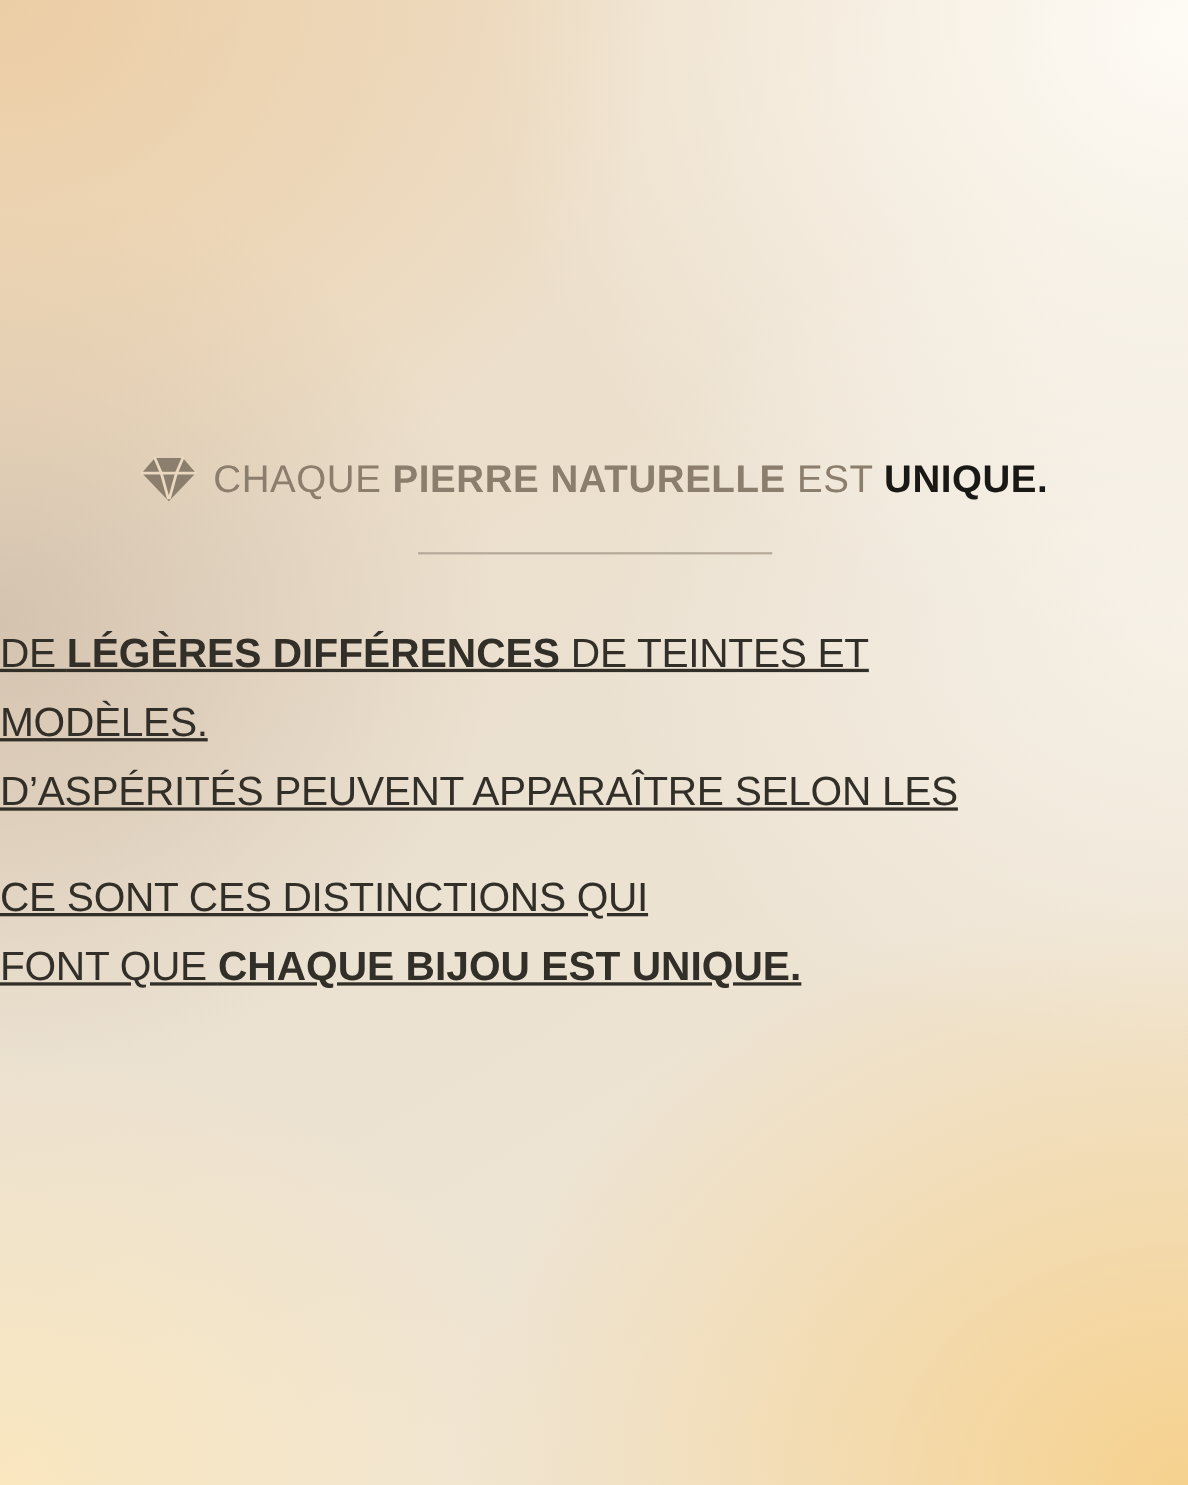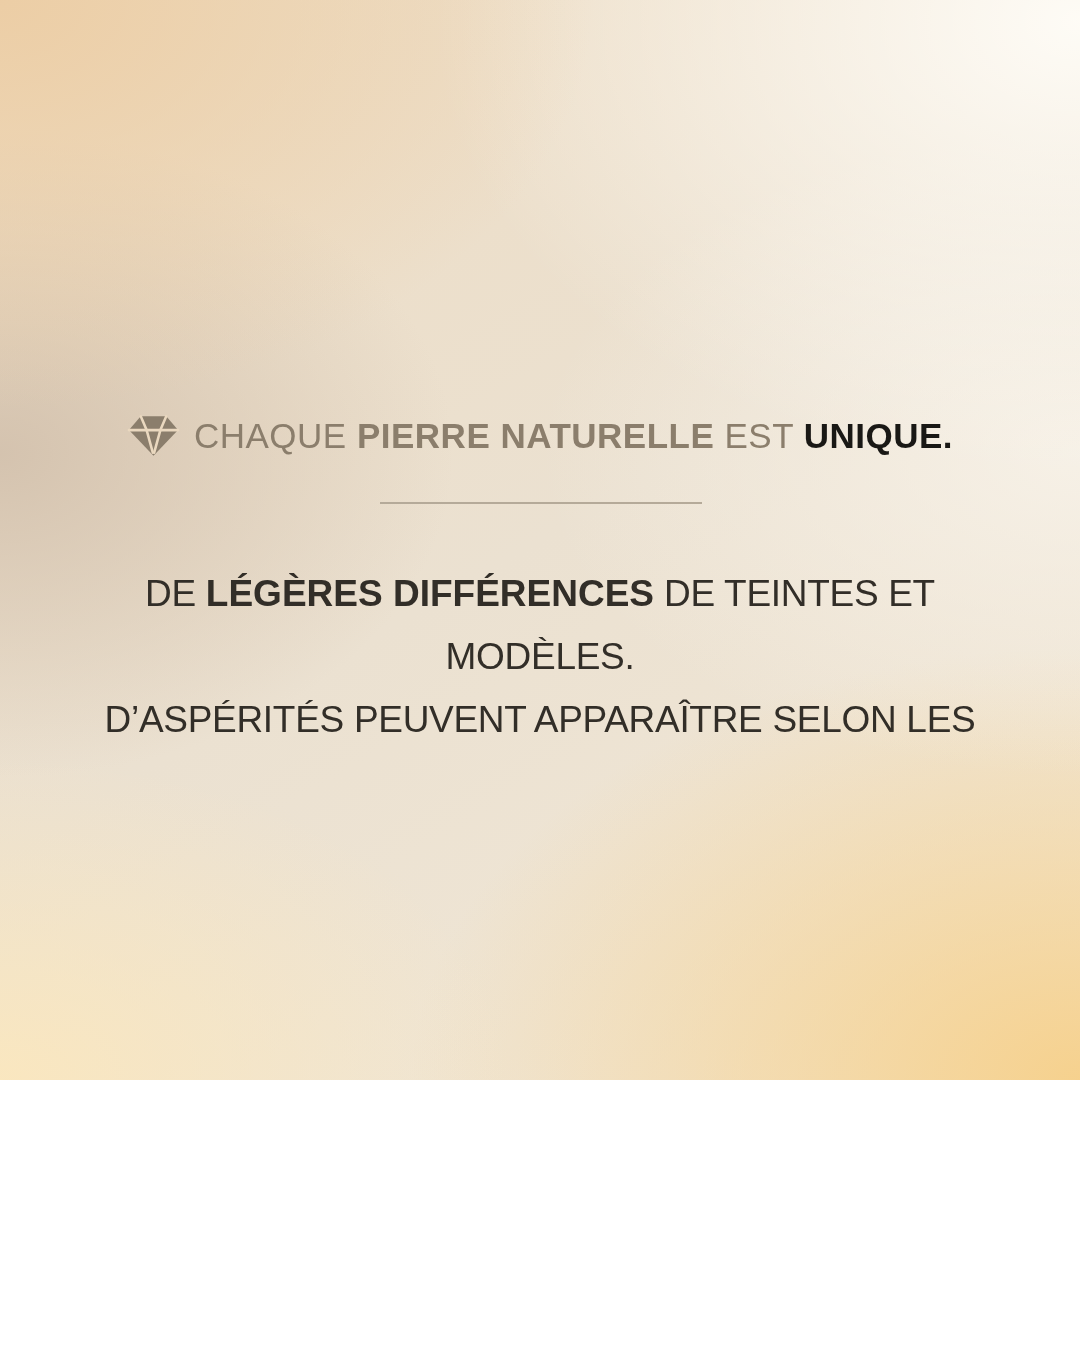--- a/index.html
+++ b/index.html
@@ -3,21 +3,21 @@
 <meta charset="utf-8">
 <style>
   html,body{margin:0;padding:0;}
   body{
     width:1080px;height:1350px;
     font-family:"Liberation Sans",sans-serif;
     overflow:hidden;
   }
   .canvas{
     position:relative;
-    width:1080px;height:1080px;
+    width:1080px;height:1350px;
     background:
       radial-gradient(55% 38% at 0% 0%,   rgba(236,205,164,0.95), rgba(236,205,164,0) 100%),
       radial-gradient(42% 30% at 0% 42%,  rgba(208,190,170,0.85), rgba(208,190,170,0) 100%),
       radial-gradient(60% 42% at 100% 2%, rgba(255,253,248,0.95), rgba(255,253,248,0) 100%),
       radial-gradient(50% 30% at 100% 42%,rgba(248,243,234,0.85), rgba(248,243,234,0) 100%),
       radial-gradient(62% 40% at 100% 100%,rgba(246,208,138,0.95), rgba(246,208,138,0) 100%),
       radial-gradient(48% 30% at 0% 100%, rgba(251,231,189,0.9),  rgba(251,231,189,0) 100%),
       linear-gradient(150deg,#eedcc2 0%,#ebe1d1 50%,#f2e8d7 100%);
   }
   .title-row{
@@ -28,23 +28,24 @@
   .title-text{
     font-size:35px;letter-spacing:0.5px;color:#8b7e6c;white-space:nowrap;
   }
   .t-bold{font-weight:700;}
   .t-dark{color:#191815;}
   .divider{
     position:absolute;top:502px;left:380px;width:322px;height:2px;
     background:#b5aa99;
   }
   .para{
-    position:absolute;left:0;right:0;text-align:center;
+    position:absolute;left:0;right:0;
     color:#322e28;font-size:37px;letter-spacing:-0.3px;line-height:63px;
     white-space:nowrap;
+    text-decoration:underline;
   }
   .para b{font-weight:700;letter-spacing:0;}
   .p1{top:562px;}
   .p2{top:784px;}
 </style>
 </head>
 <body>
 
 <div class="canvas">
 
@@ -65,14 +66,18 @@
   </div>
 
   <div class="divider"></div>
 
   <div class="para p1">
     <div class="line"><span>DE </span><b>LÉGÈRES DIFFÉRENCES</b><span> DE TEINTES ET</span></div>
     <div class="line">MODÈLES.</div>
     <div class="line">D’ASPÉRITÉS PEUVENT APPARAÎTRE SELON LES</div>
   </div>
 
+  <div class="para p2">
+    <div class="line">CE SONT CES DISTINCTIONS QUI</div>
+    <div class="line"><span>FONT QUE </span><b>CHAQUE BIJOU EST UNIQUE.</b></div>
+  </div>
 
 </div>
 
 </body></html>

